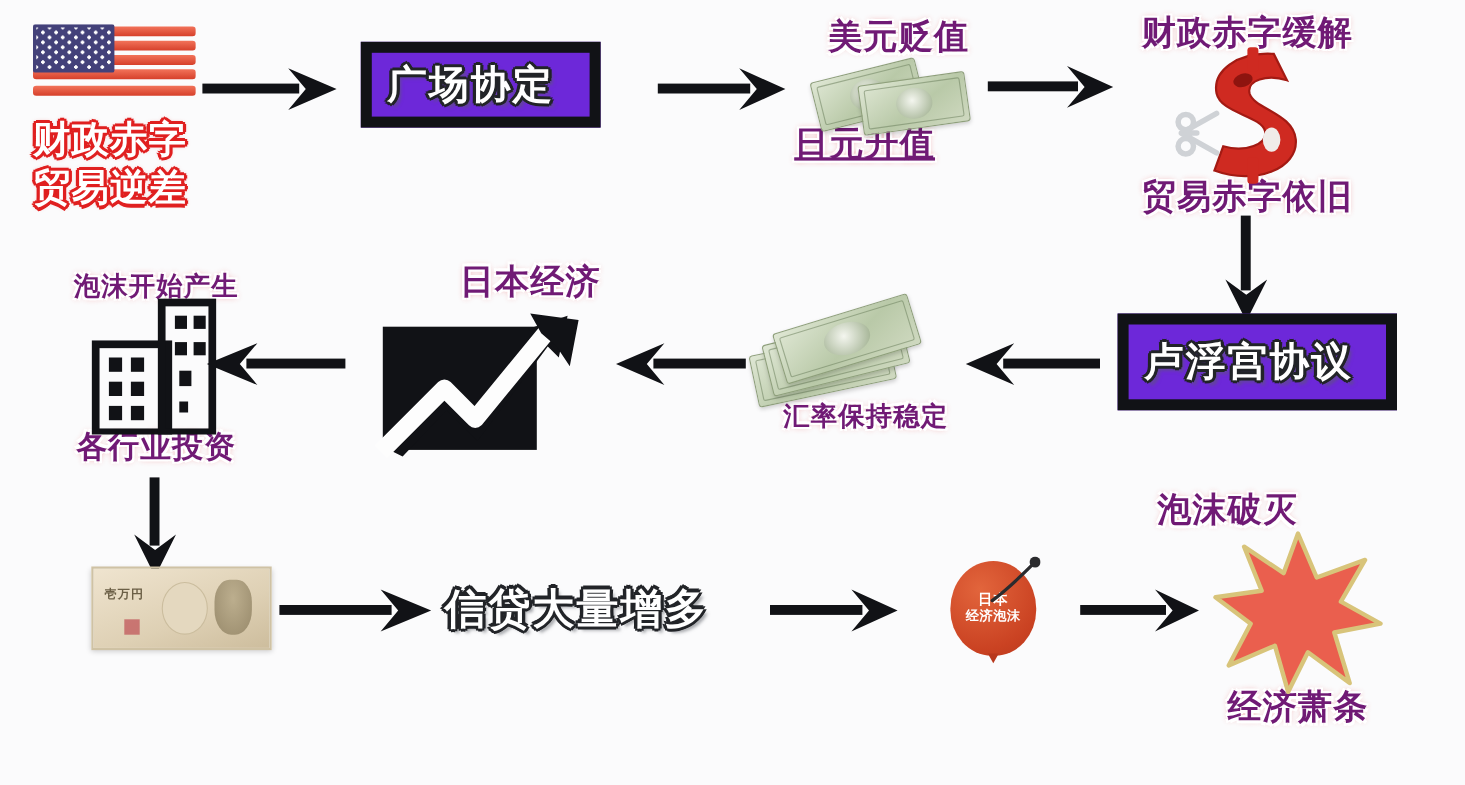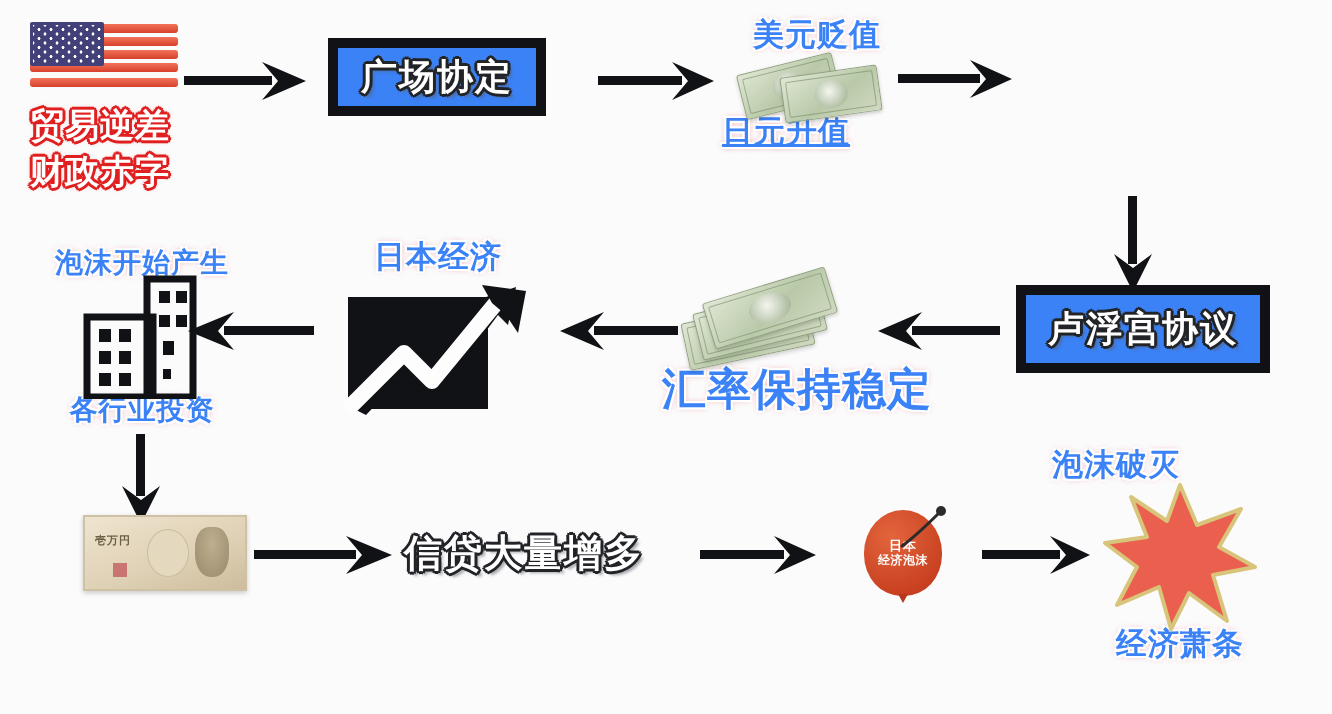--- a/index.html
+++ b/index.html
@@ -27,21 +27,21 @@
     line-height: 1.05;
     -webkit-text-stroke: 3px #e8徐;
     text-shadow:
       -2px -2px 0 #e02020, 2px -2px 0 #e02020,
       -2px  2px 0 #e02020, 2px  2px 0 #e02020,
       -3px  0   0 #e02020, 3px  0   0 #e02020,
        0   -3px 0 #e02020, 0    3px 0 #e02020,
        0 0 5px rgba(224,32,32,.75);
   }
   .red-label.solid {
-    color: #3b82f6;
+    color: #701a75;
     text-shadow:
       -2px -2px 0 #ffffff, 2px -2px 0 #ffffff,
       -2px  2px 0 #ffffff, 2px  2px 0 #ffffff,
       0 0 6px rgba(224,32,32,.45);
   }
   .black-label {
     font-weight: 700;
     color: #ffffff;
     white-space: nowrap;
     letter-spacing: 2px;
@@ -49,25 +49,25 @@
       -2px -2px 0 #222428, 2px -2px 0 #222428,
       -2px  2px 0 #222428, 2px  2px 0 #222428,
       -3px  0   0 #222428, 3px  0   0 #222428,
        0   -3px 0 #222428, 0    3px 0 #222428,
        4px 4px 3px rgba(90,92,100,.55);
   }
 
   
   .box {
     border: 10px solid #111216;
-    background: #3b82f6;
+    background: #6d28d9;
     box-sizing: border-box;
     display: flex;
     align-items: center;
-    justify-content: center;
+    justify-content: flex-start;
     padding: 12px 14px;
   }
 
   
   .arrow { position: absolute; }
   .arrow svg { display: block; overflow: visible; }
 
   
   .flag {
     position: relative;
@@ -192,22 +192,22 @@
   <div class="node" style="left:30px; top:22px;">
     <div class="flag">
       <div class="stripe" style="top:2px;"></div>
       <div class="stripe" style="top:15px;"></div>
       <div class="stripe" style="top:28px;"></div>
       <div class="stripe" style="top:41px;"></div>
       <div class="stripe" style="top:56px;"></div>
       <div class="canton"></div>
       <div class="stars"></div>
     </div>
+    <div class="red-label" style="font-size:34px; margin-top:10px; text-align:left;">财政赤字</div>
     <div class="red-label" style="font-size:34px; margin-top:8px; text-align:left;">贸易逆差</div>
-    <div class="red-label" style="font-size:34px; margin-top:10px; text-align:left;">财政赤字</div>
   </div>
 
   <div class="arrow" style="left:184px; top:60px;">
     <svg width="126" height="42" viewBox="0 0 126 42">
       <rect x="0" y="16" width="88" height="9" fill="#111216"></rect>
       <path d="M78 2 L122 21 L78 40 L94 21 Z" fill="#111216"></path>
     </svg>
   </div>
 
   <div class="node box" style="left:328px; top:38px; width:218px; height:78px;">
@@ -230,20 +230,43 @@
     <div class="red-label solid" style="font-size:31px; margin-top:6px;text-decoration:underline;">日元升值</div>
   </div>
 
   <div class="arrow" style="left:898px; top:58px;">
     <svg width="118" height="42" viewBox="0 0 118 42">
       <rect x="0" y="16" width="82" height="9" fill="#111216"></rect>
       <path d="M72 2 L114 21 L72 40 L88 21 Z" fill="#111216"></path>
     </svg>
   </div>
 
+  <div class="node" style="left:1008px; top:14px; width:252px;">
+    <div class="red-label solid" style="font-size:31px; text-align:center;">财政赤字缓解</div>
+    <div class="dollar-icon" style="margin:-6px auto -10px auto;">
+      <svg width="140" height="132" viewBox="0 0 140 132">
+        <g transform="translate(8,2)">
+          <path d="M86 6 C52 4 30 22 34 42 C38 60 74 62 78 76 C81 88 60 96 40 90
+                   L32 112 C70 126 108 110 106 84 C104 60 68 56 64 42
+                   C61 30 80 24 98 30 Z" fill="#cf2a21"></path>
+          <path d="M86 6 C52 4 30 22 34 42 C38 60 74 62 78 76 C81 88 60 96 40 90
+                   L32 112 C70 126 108 110 106 84 C104 60 68 56 64 42
+                   C61 30 80 24 98 30 Z" fill="none" stroke="#a31a13" stroke-width="2"></path>
+          <rect x="62" y="0" width="10" height="22" rx="3" fill="#cf2a21"></rect>
+          <rect x="62" y="100" width="10" height="24" rx="3" fill="#cf2a21"></rect>
+          <ellipse cx="58" cy="30" rx="9" ry="6" fill="#8e140f" transform="rotate(-18 58 30)"></ellipse>
+          <ellipse cx="84" cy="84" rx="8" ry="11" fill="#f0ece9"></ellipse>
+          <path d="M2 78 L34 60 M2 78 L34 96 M2 78 L16 78" stroke="#cfd2d6" stroke-width="5" fill="none" stroke-linecap="round"></path>
+          <circle cx="6" cy="68" r="7" fill="none" stroke="#cfd2d6" stroke-width="5"></circle>
+          <circle cx="6" cy="90" r="7" fill="none" stroke="#cfd2d6" stroke-width="5"></circle>
+        </g>
+      </svg>
+    </div>
+    <div class="red-label solid" style="font-size:31px; text-align:center;">贸易赤字依旧</div>
+  </div>
 
   <div class="arrow" style="left:1112px; top:196px;">
     <svg width="42" height="98" viewBox="0 0 42 98">
       <rect x="16" y="0" width="9" height="68" fill="#111216"></rect>
       <path d="M2 58 L21 96 L40 58 L21 72 Z" fill="#111216"></path>
     </svg>
   </div>
 
   <div class="node box" style="left:1016px; top:285px; width:254px; height:88px;">
     <span class="black-label" style="font-size:36px;">卢浮宫协议</span>
@@ -255,51 +278,51 @@
       <path d="M50 2 L6 21 L50 40 L34 21 Z" fill="#111216"></path>
     </svg>
   </div>
 
   <div class="node" style="left:662px; top:276px; width:250px;">
     <div style="position:relative; height:86px;">
       <div class="bill" style="position:absolute; left:22px; top:34px; width:126px; height:46px; transform:rotate(-12deg);"></div>
       <div class="bill" style="position:absolute; left:34px; top:22px; width:126px; height:46px; transform:rotate(-14deg);"></div>
       <div class="bill" style="position:absolute; left:44px; top:8px; width:126px; height:46px; transform:rotate(-17deg);"></div>
     </div>
-    <div class="red-label solid" style="font-size:44px; text-align:center; margin-top:4px;">汇率保持稳定</div>
+    <div class="red-label solid" style="font-size:24px; text-align:center; margin-top:4px;">汇率保持稳定</div>
   </div>
 
   <div class="arrow" style="left:556px; top:310px;">
     <svg width="122" height="42" viewBox="0 0 122 42">
       <rect x="38" y="16" width="84" height="9" fill="#111216"></rect>
       <path d="M48 2 L4 21 L48 40 L32 21 Z" fill="#111216"></path>
     </svg>
   </div>
 
   <div class="node" style="left:330px; top:240px; width:216px;">
-    <div class="red-label solid" style="font-size:31px; text-align:center;">日本经济</div>
+    <div class="red-label solid" style="font-size:31px; text-align:right;">日本经济</div>
     <div class="chart-icon" style="margin:2px auto 0 auto;">
       <svg width="196" height="142" viewBox="0 0 196 142">
         <rect x="8" y="22" width="140" height="112" fill="#111216"></rect>
         <path d="M10 132 L64 76 L92 104 L150 32 L140 24 L176 12 L168 50 L158 40 L94 126 L66 98 L26 140 Z" fill="#111216"></path>
         <path d="M12 130 L64 78 L92 106 L156 28" stroke="#fdfdfd" stroke-width="16" fill="none" stroke-linejoin="round" stroke-linecap="square"></path>
         <path d="M142 10 L186 16 L178 58 L166 40 L152 28 Z" fill="#111216"></path>
       </svg>
     </div>
   </div>
 
   <div class="arrow" style="left:182px; top:310px;">
     <svg width="132" height="42" viewBox="0 0 132 42">
       <rect x="42" y="16" width="90" height="9" fill="#111216"></rect>
       <path d="M52 2 L6 21 L52 40 L36 21 Z" fill="#111216"></path>
     </svg>
   </div>
 
   <div class="node" style="left:22px; top:248px; width:240px;">
-    <div class="red-label solid" style="font-size:28px; text-align:center;">泡沫开始产生</div>
+    <div class="red-label solid" style="font-size:24px; text-align:center;">泡沫开始产生</div>
     <div class="building" style="margin:-2px auto -4px auto;">
       <svg width="122" height="124" viewBox="0 0 122 124">
         <rect x="6" y="42" width="66" height="80" fill="none" stroke="#111216" stroke-width="7"></rect>
         <rect x="66" y="4" width="46" height="118" fill="none" stroke="#111216" stroke-width="7"></rect>
         <g fill="#111216">
           <rect x="18" y="54" width="12" height="13"></rect>
           <rect x="38" y="54" width="12" height="13"></rect>
           <rect x="18" y="76" width="12" height="13"></rect>
           <rect x="38" y="76" width="12" height="13"></rect>
           <rect x="18" y="98" width="12" height="13"></rect>

